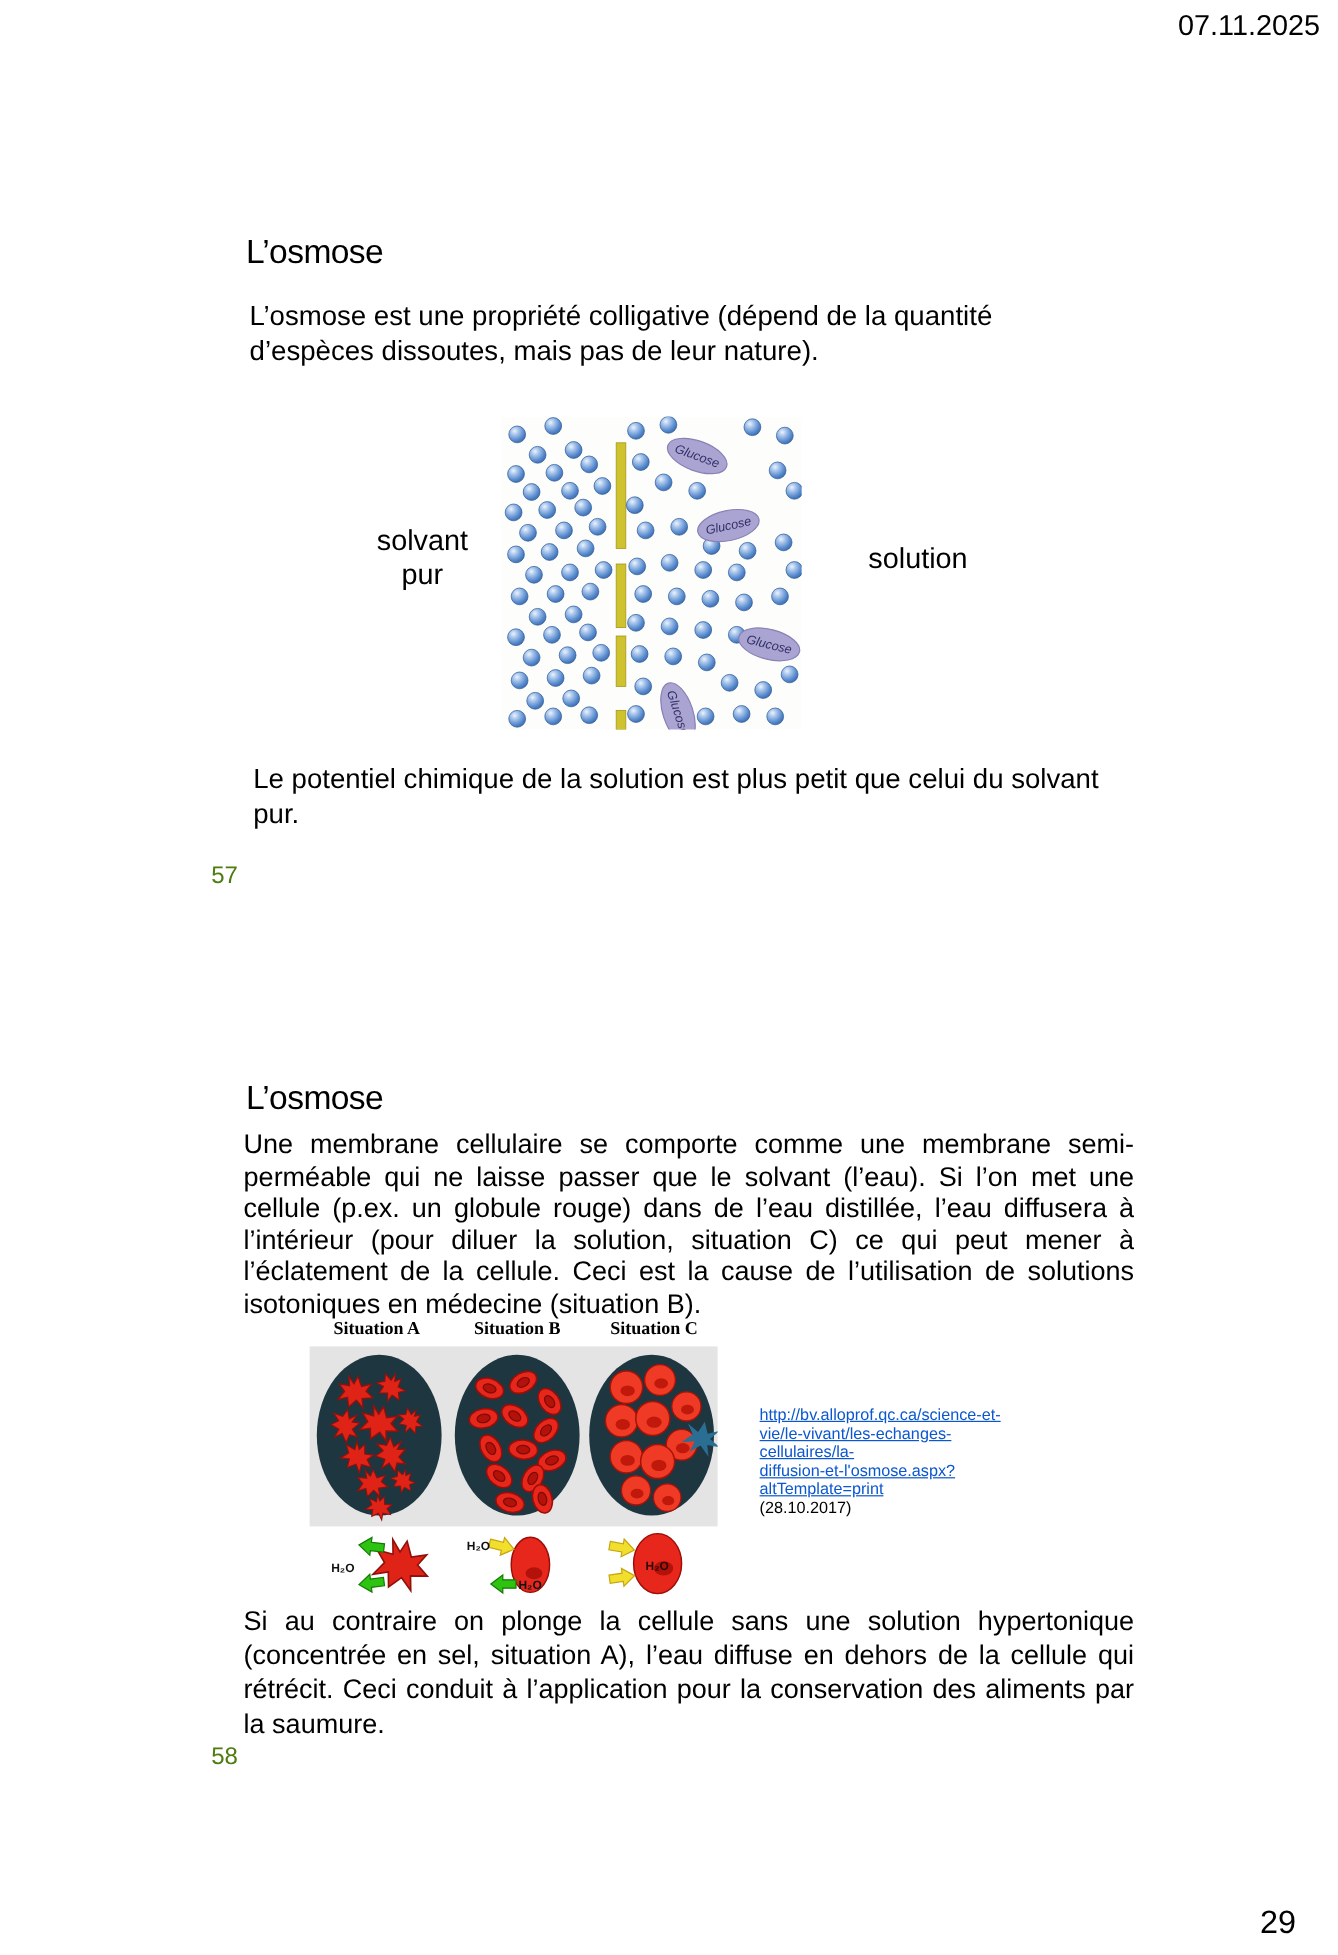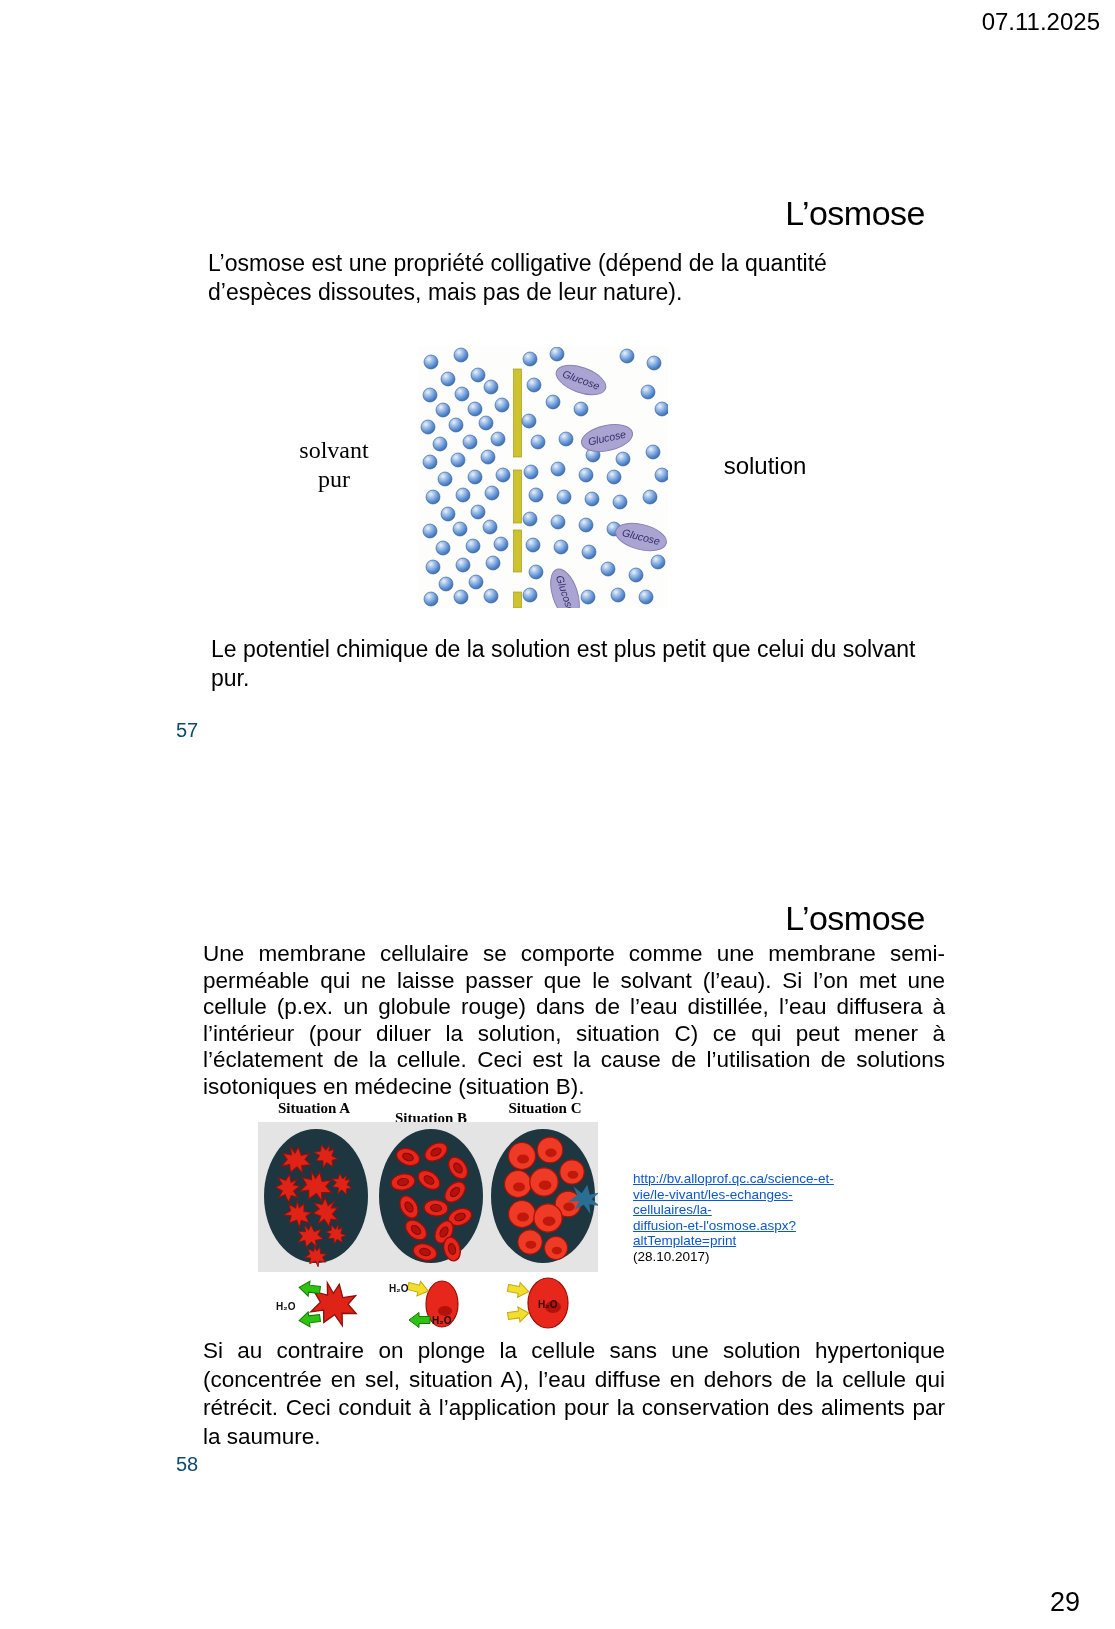--- a/index.html
+++ b/index.html
@@ -1,28 +1,28 @@
 <!DOCTYPE html>
 <html><head>
 <meta charset="utf-8">
 <style>
   html,body{margin:0;padding:0;background:#fff;}
   #page{position:relative;width:1115px;height:1629px;background:#ffffff;overflow:hidden;
         font-family:"Liberation Sans",sans-serif;color:#000;}
   .abs{position:absolute;}
   .date{top:8px;left:960px;width:140px;font-size:24px;text-align:right;}
-  .slide-title{left:205px;width:720px;text-align:right;font-size:34px;letter-spacing:-0.5px;}
+  .slide-title{left:205px;width:720px;text-align:left;font-size:28px;letter-spacing:-0.5px;}
   .t1{top:194px;} .t2{top:899px;}
   .para{font-size:23px;line-height:29px;}
   .intro{top:249px;left:208px;width:722px;}
   .concl{top:635px;left:211px;width:722px;}
   .body2p{top:941px;left:203px;width:742px;font-size:22.5px;line-height:26.5px;text-align:justify;}
   .body3p{top:1337px;left:203px;width:742px;font-size:22.5px;line-height:28.5px;text-align:justify;}
   .fig-label{font-size:24px;line-height:29px;text-align:center;}
-  .slide-num{font-size:20px;color:#0c4a6e;}
+  .slide-num{font-size:20px;color:#4d7c0f;}
   .n57{top:719px;left:176px;} .n58{top:1453px;left:176px;}
   .page-num{top:1587px;left:1000px;width:80px;font-size:27px;text-align:right;}
   .sit-head{top:1100px;width:104px;text-align:center;font-family:"Liberation Serif",serif;
             font-weight:bold;font-size:15px;}
   .graybox{top:1122px;left:258px;width:340px;height:150px;background:#e4e4e4;}
   .h2orow{top:1272px;left:258px;width:340px;height:62px;}
   .srcblock{top:1171px;left:633px;width:238px;font-size:13.5px;line-height:15.5px;}
   .srcblock .lnk{display:block;color:#0b57cf;text-decoration:underline;cursor:pointer;}
   .srcblock .acc{display:block;color:#000;}
   svg text{font-family:"Liberation Sans",sans-serif;}
@@ -159,36 +159,36 @@
         <ellipse rx="26" ry="12.5" fill="#aaa4d2" stroke="#8781b5"></ellipse>
         <text text-anchor="middle" dy="3.5" font-size="10.5" font-style="italic" font-family="Liberation Serif,serif" fill="#333066">Glucose</text>
       </g>
       <g transform="translate(147,247) rotate(72)">
         <ellipse rx="26" ry="12.5" fill="#aaa4d2" stroke="#8781b5"></ellipse>
         <text text-anchor="middle" dy="3.5" font-size="10.5" font-style="italic" font-family="Liberation Serif,serif" fill="#333066">Glucose</text>
       </g>
     </svg>
   </div>
 
-  <div class="abs fig-label" style="top:436px;left:284px;width:100px;font-family:Liberation Serif, serif;">
+  <div class="abs fig-label" style="top:436px;left:302px;width:100px;">
     <div>solvant</div>
     <div>pur</div>
   </div>
   <div class="abs fig-label" style="top:451px;left:715px;width:100px;">solution</div>
 
   <div class="abs para concl">Le potentiel chimique de la solution est plus petit que celui du solvant pur.</div>
 
   <div class="abs slide-num n57">57</div>
 
   <div class="abs slide-title t2">L’osmose</div>
 
   <div class="abs body2p">Une membrane cellulaire se comporte comme une membrane semi-perméable qui ne laisse passer que le solvant (l’eau). Si l’on met une cellule (p.ex. un globule rouge) dans de l’eau distillée, l’eau diffusera à l’intérieur (pour diluer la solution, situation C) ce qui peut mener à l’éclatement de la cellule. Ceci est la cause de l’utilisation de solutions isotoniques en médecine (situation B).</div>
 
   <div class="abs sit-head" style="left:262px;">Situation A</div>
-  <div class="abs sit-head" style="left:379px;margin-top:10px;">Situation B</div>
+  <div class="abs sit-head" style="left:379px;">Situation B</div>
   <div class="abs sit-head" style="left:493px;">Situation C</div>
 
   <div class="abs graybox">
     <svg width="340" height="150" viewBox="0 0 340 150">
       <defs>
         <path id="spiky" d="M0,-12 L4,-5 L11,-8 L8,-2 L14,2 L6,4 L8,11 L2,6 L-3,12 L-5,5 L-12,8 L-8,1 L-13,-4 L-5,-4 L-7,-11 L-2,-6 Z" fill="#e02317" stroke="#90100c" stroke-width="1"></path>
         <g id="disc">
           <ellipse rx="12" ry="8" fill="#e8271c" stroke="#9b0d07" stroke-width="1.3"></ellipse>
           <ellipse rx="5.5" ry="3.5" fill="#b3120a" stroke="#7d0a05" stroke-width="1"></ellipse>
         </g>

